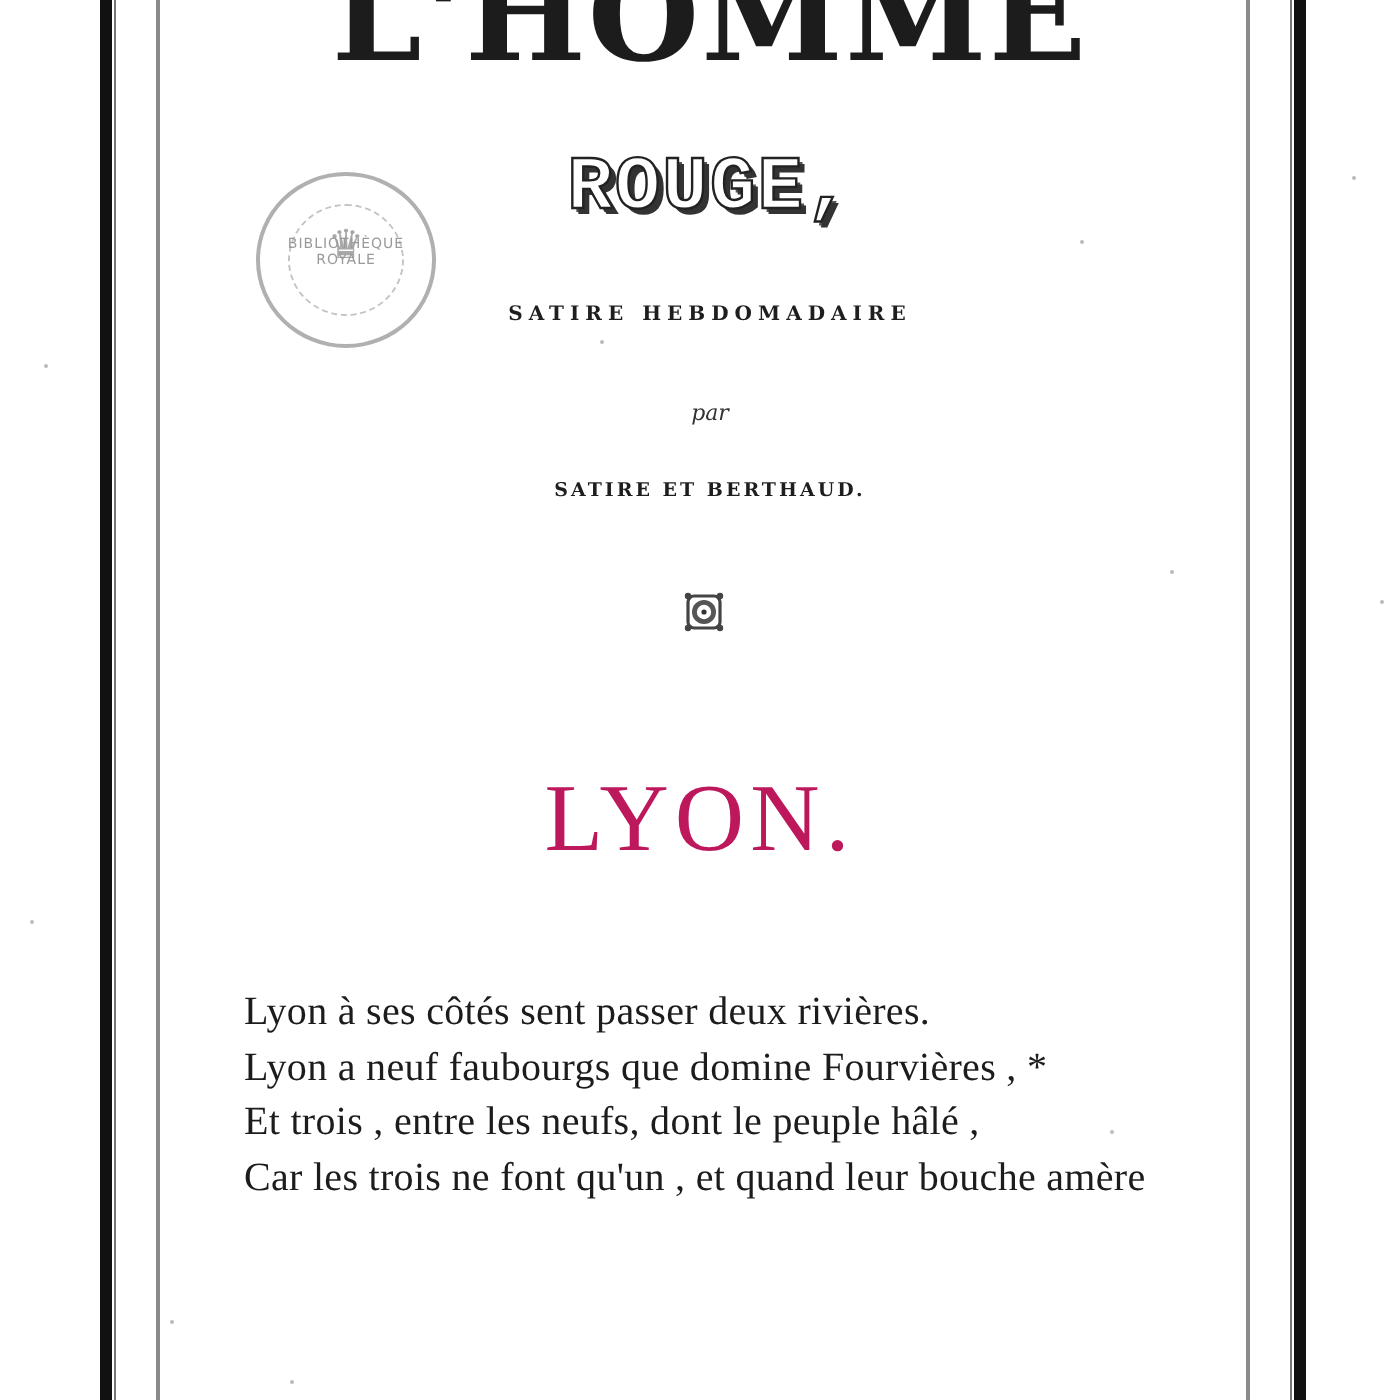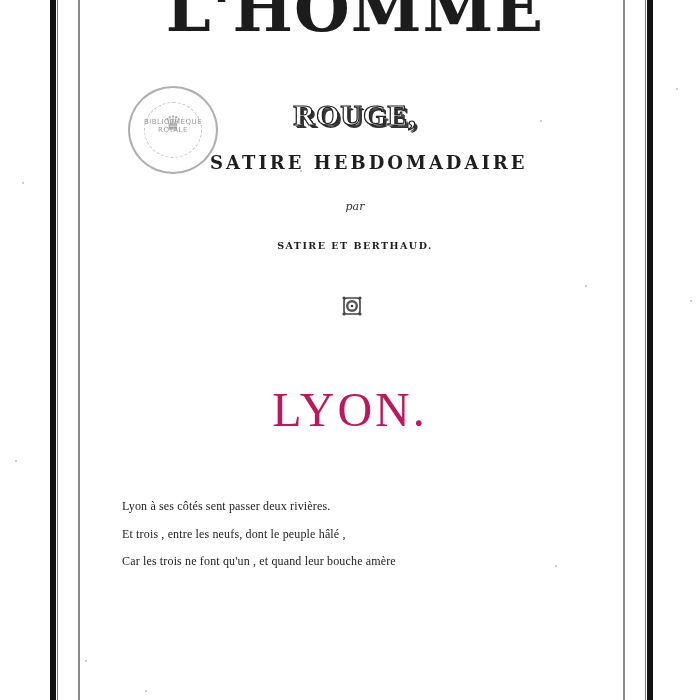--- a/index.html
+++ b/index.html
@@ -40,29 +40,28 @@
       color: #1c1c1c;
       line-height: 70px;
       white-space: nowrap;
     }
     .title-sub {
       position: absolute;
       left: 240px;
       top: 70px;
       width: 230px;
       text-align: center;
-      font-family: Liberation Serif, serif;
-      font-weight: bold;
-      font-size: 30px;
+      font-family: Liberation Mono, monospace;
+      font-weight: bold;
+      font-size: 38px;
       line-height: 50px;
       color: #ffffff;
       -webkit-text-stroke: 1.2px #222;
       text-shadow: 3px 3px 0 #333, 2px 2px 0 #555;
       letter-spacing: 1px;
-      margin-top: 20px;
     }
     .stamp {
       position: absolute;
       left: 128px;
       top: 86px;
       width: 90px;
       height: 88px;
       border-radius: 50%;
       border: 2px solid #b0b0b0;
       box-sizing: border-box;
@@ -100,21 +99,21 @@
       color: #a8a8a8;
     }
     .subtitle {
       position: absolute;
       left: 210px;
       top: 152px;
       width: 290px;
       text-align: center;
       font-family: "DejaVu Serif", serif;
       font-weight: bold;
-      font-size: 18px;
+      font-size: 10px;
       letter-spacing: 3px;
       color: #1e1e1e;
       white-space: nowrap;
     }
     .par {
       position: absolute;
       left: 330px;
       top: 200px;
       width: 50px;
       text-align: center;
@@ -159,21 +158,21 @@
       position: absolute;
       left: 122px;
       top: 493px;
       width: 500px;
       margin: 0;
       padding: 0;
       list-style: none;
     }
     .verse {
       font-family: "Liberation Serif", serif;
-      font-size: 12px;
+      font-size: 20px;
       line-height: 27.5px;
       color: #1c1c1c;
       white-space: nowrap;
       letter-spacing: 0.15px;
     }
     .speck {
       position: absolute;
       width: 2px;
       height: 2px;
       border-radius: 50%;
@@ -211,20 +210,21 @@
   <circle cx="3" cy="3" r="1.6" fill="#444"></circle>
   <circle cx="19" cy="3" r="1.6" fill="#444"></circle>
   <circle cx="3" cy="19" r="1.6" fill="#444"></circle>
   <circle cx="19" cy="19" r="1.6" fill="#444"></circle>
 </svg>
 
 <div class="poem-title">LYON.</div>
 
 <ul class="verses">
   <li class="verse">Lyon à  ses  côtés sent  passer deux rivières.</li>
+  <li class="verse">Lyon a neuf faubourgs  que  domine  Fourvières , *</li>
   <li class="verse">Et trois ,  entre  les  neufs,  dont le  peuple hâlé ,</li>
   <li class="verse">Car  les trois  ne  font  qu'un ,  et  quand  leur  bouche amère</li>
 </ul>
 
 <div class="speck" style="left:22px;top:182px"></div>
 <div class="speck" style="left:15px;top:460px"></div>
 <div class="speck" style="left:676px;top:88px"></div>
 <div class="speck" style="left:690px;top:300px"></div>
 <div class="speck" style="left:540px;top:120px"></div>
 <div class="speck" style="left:585px;top:285px"></div>

